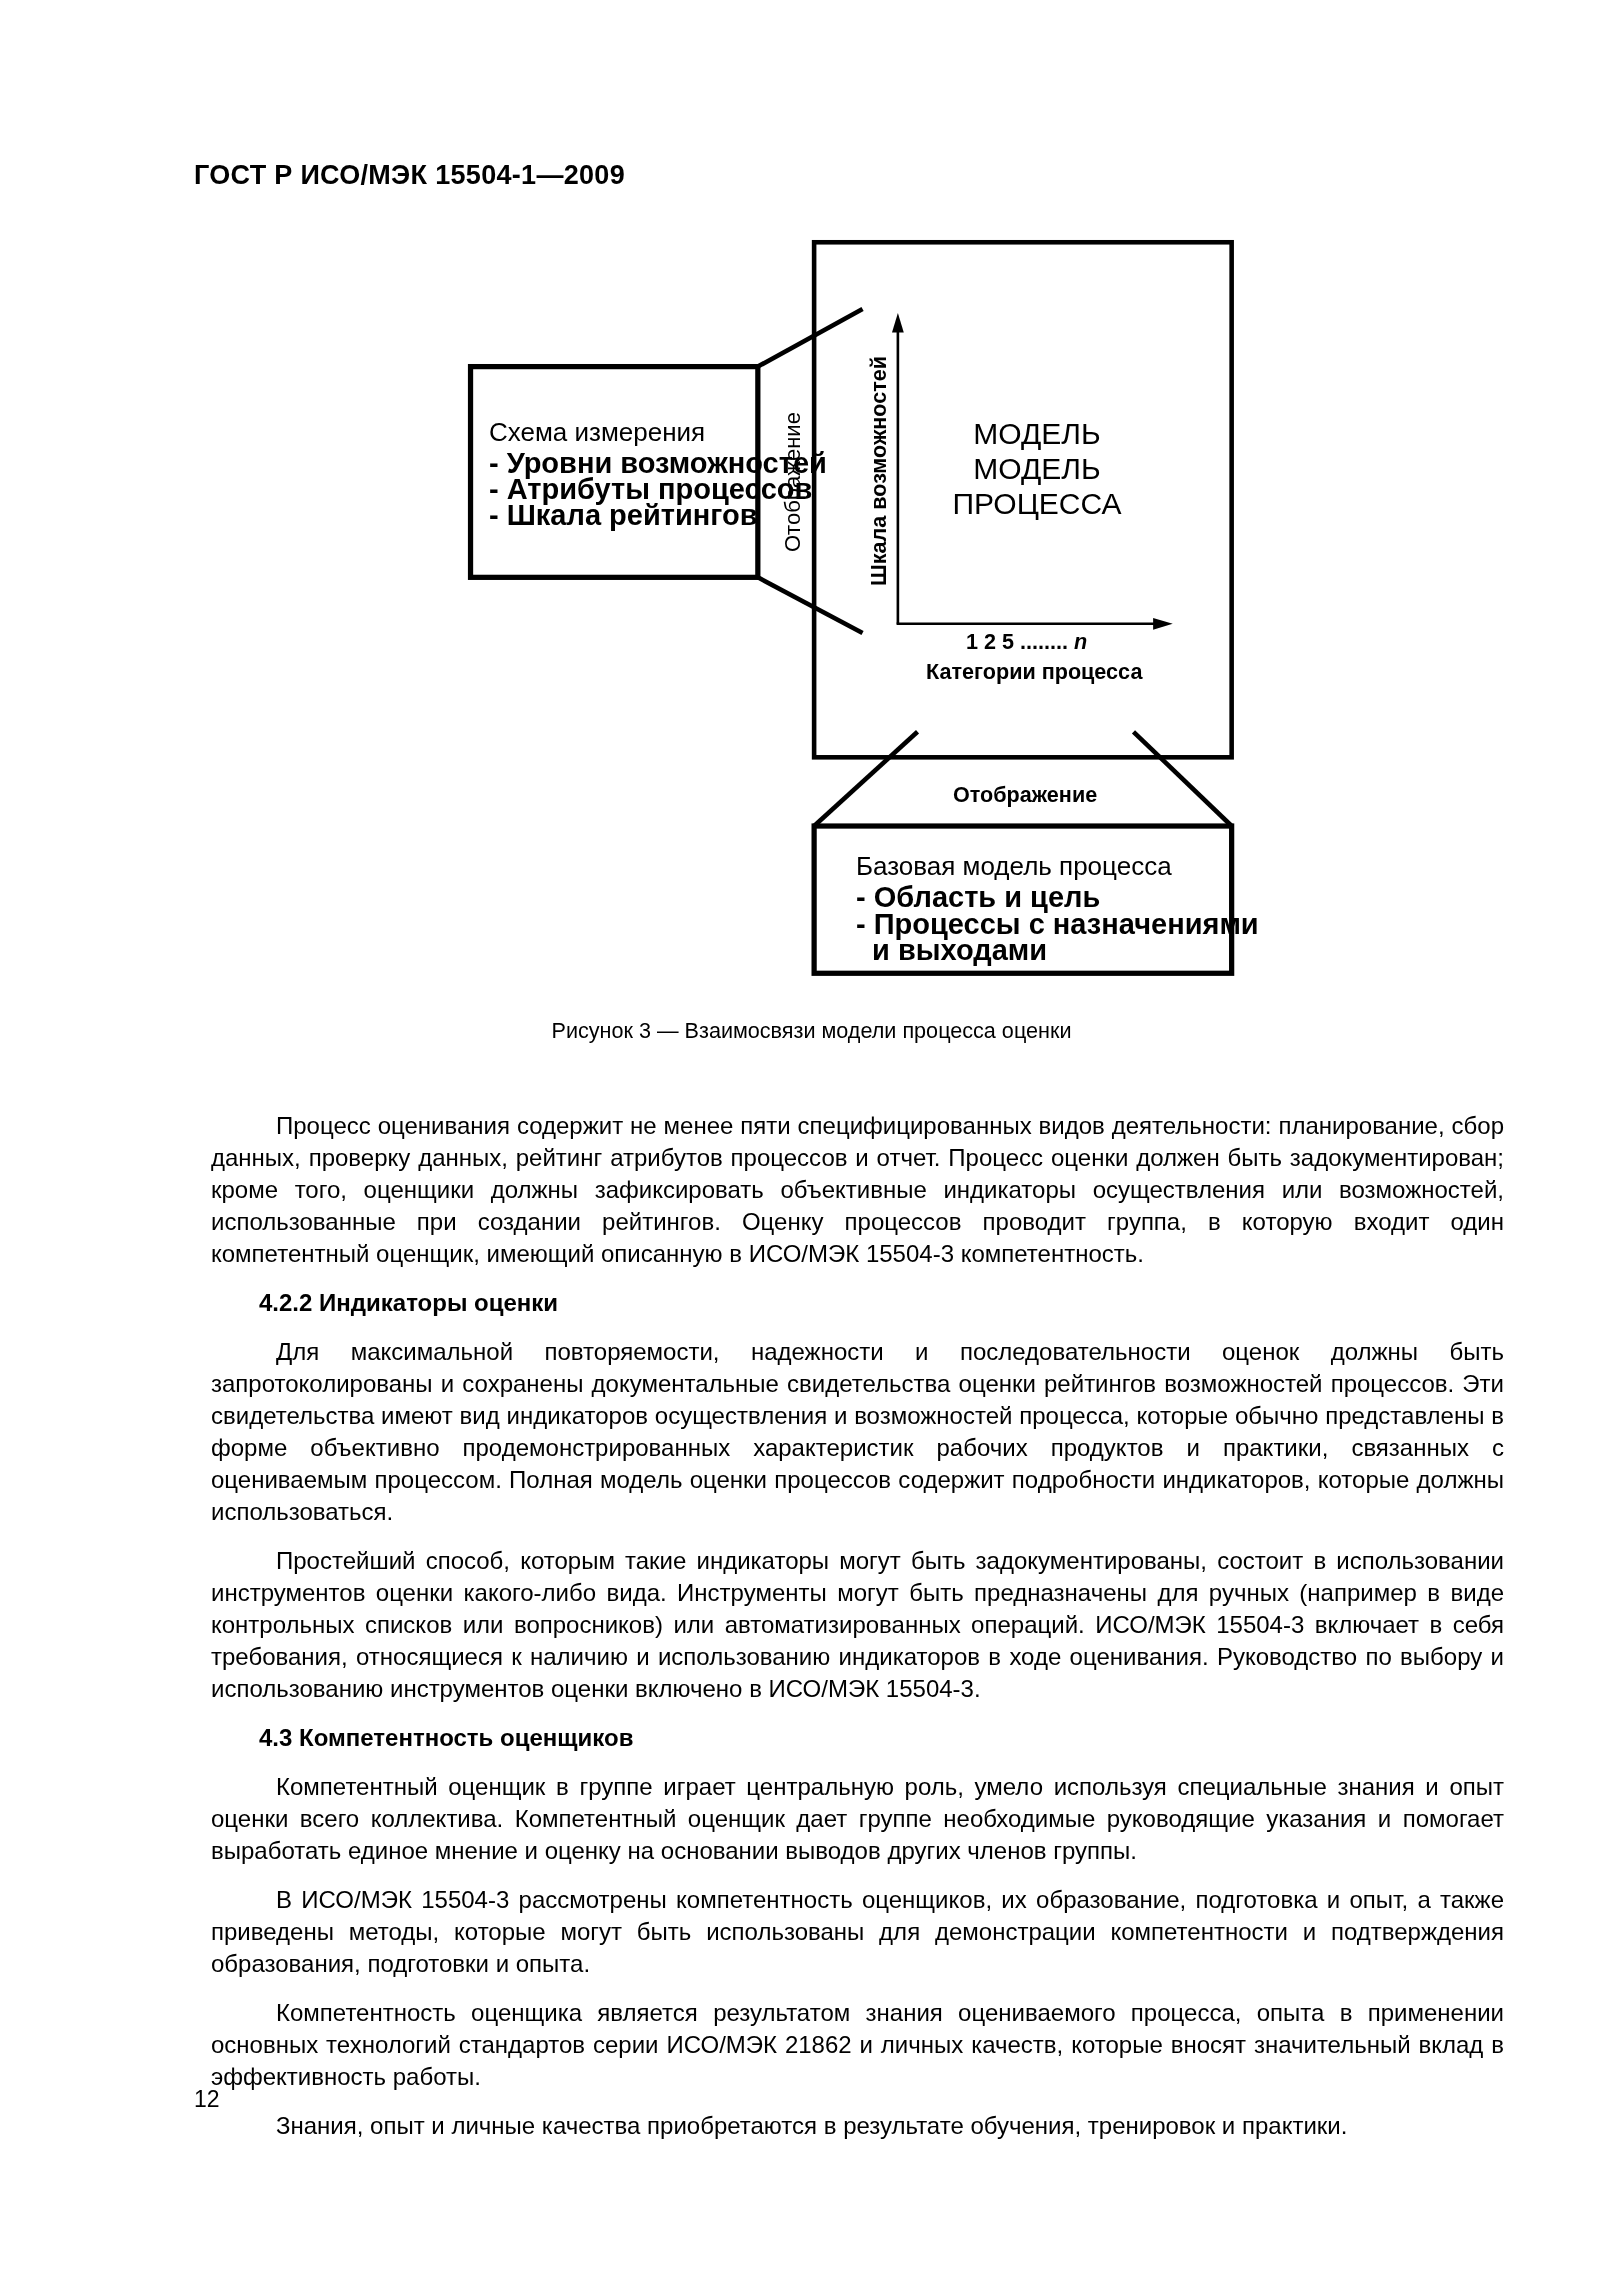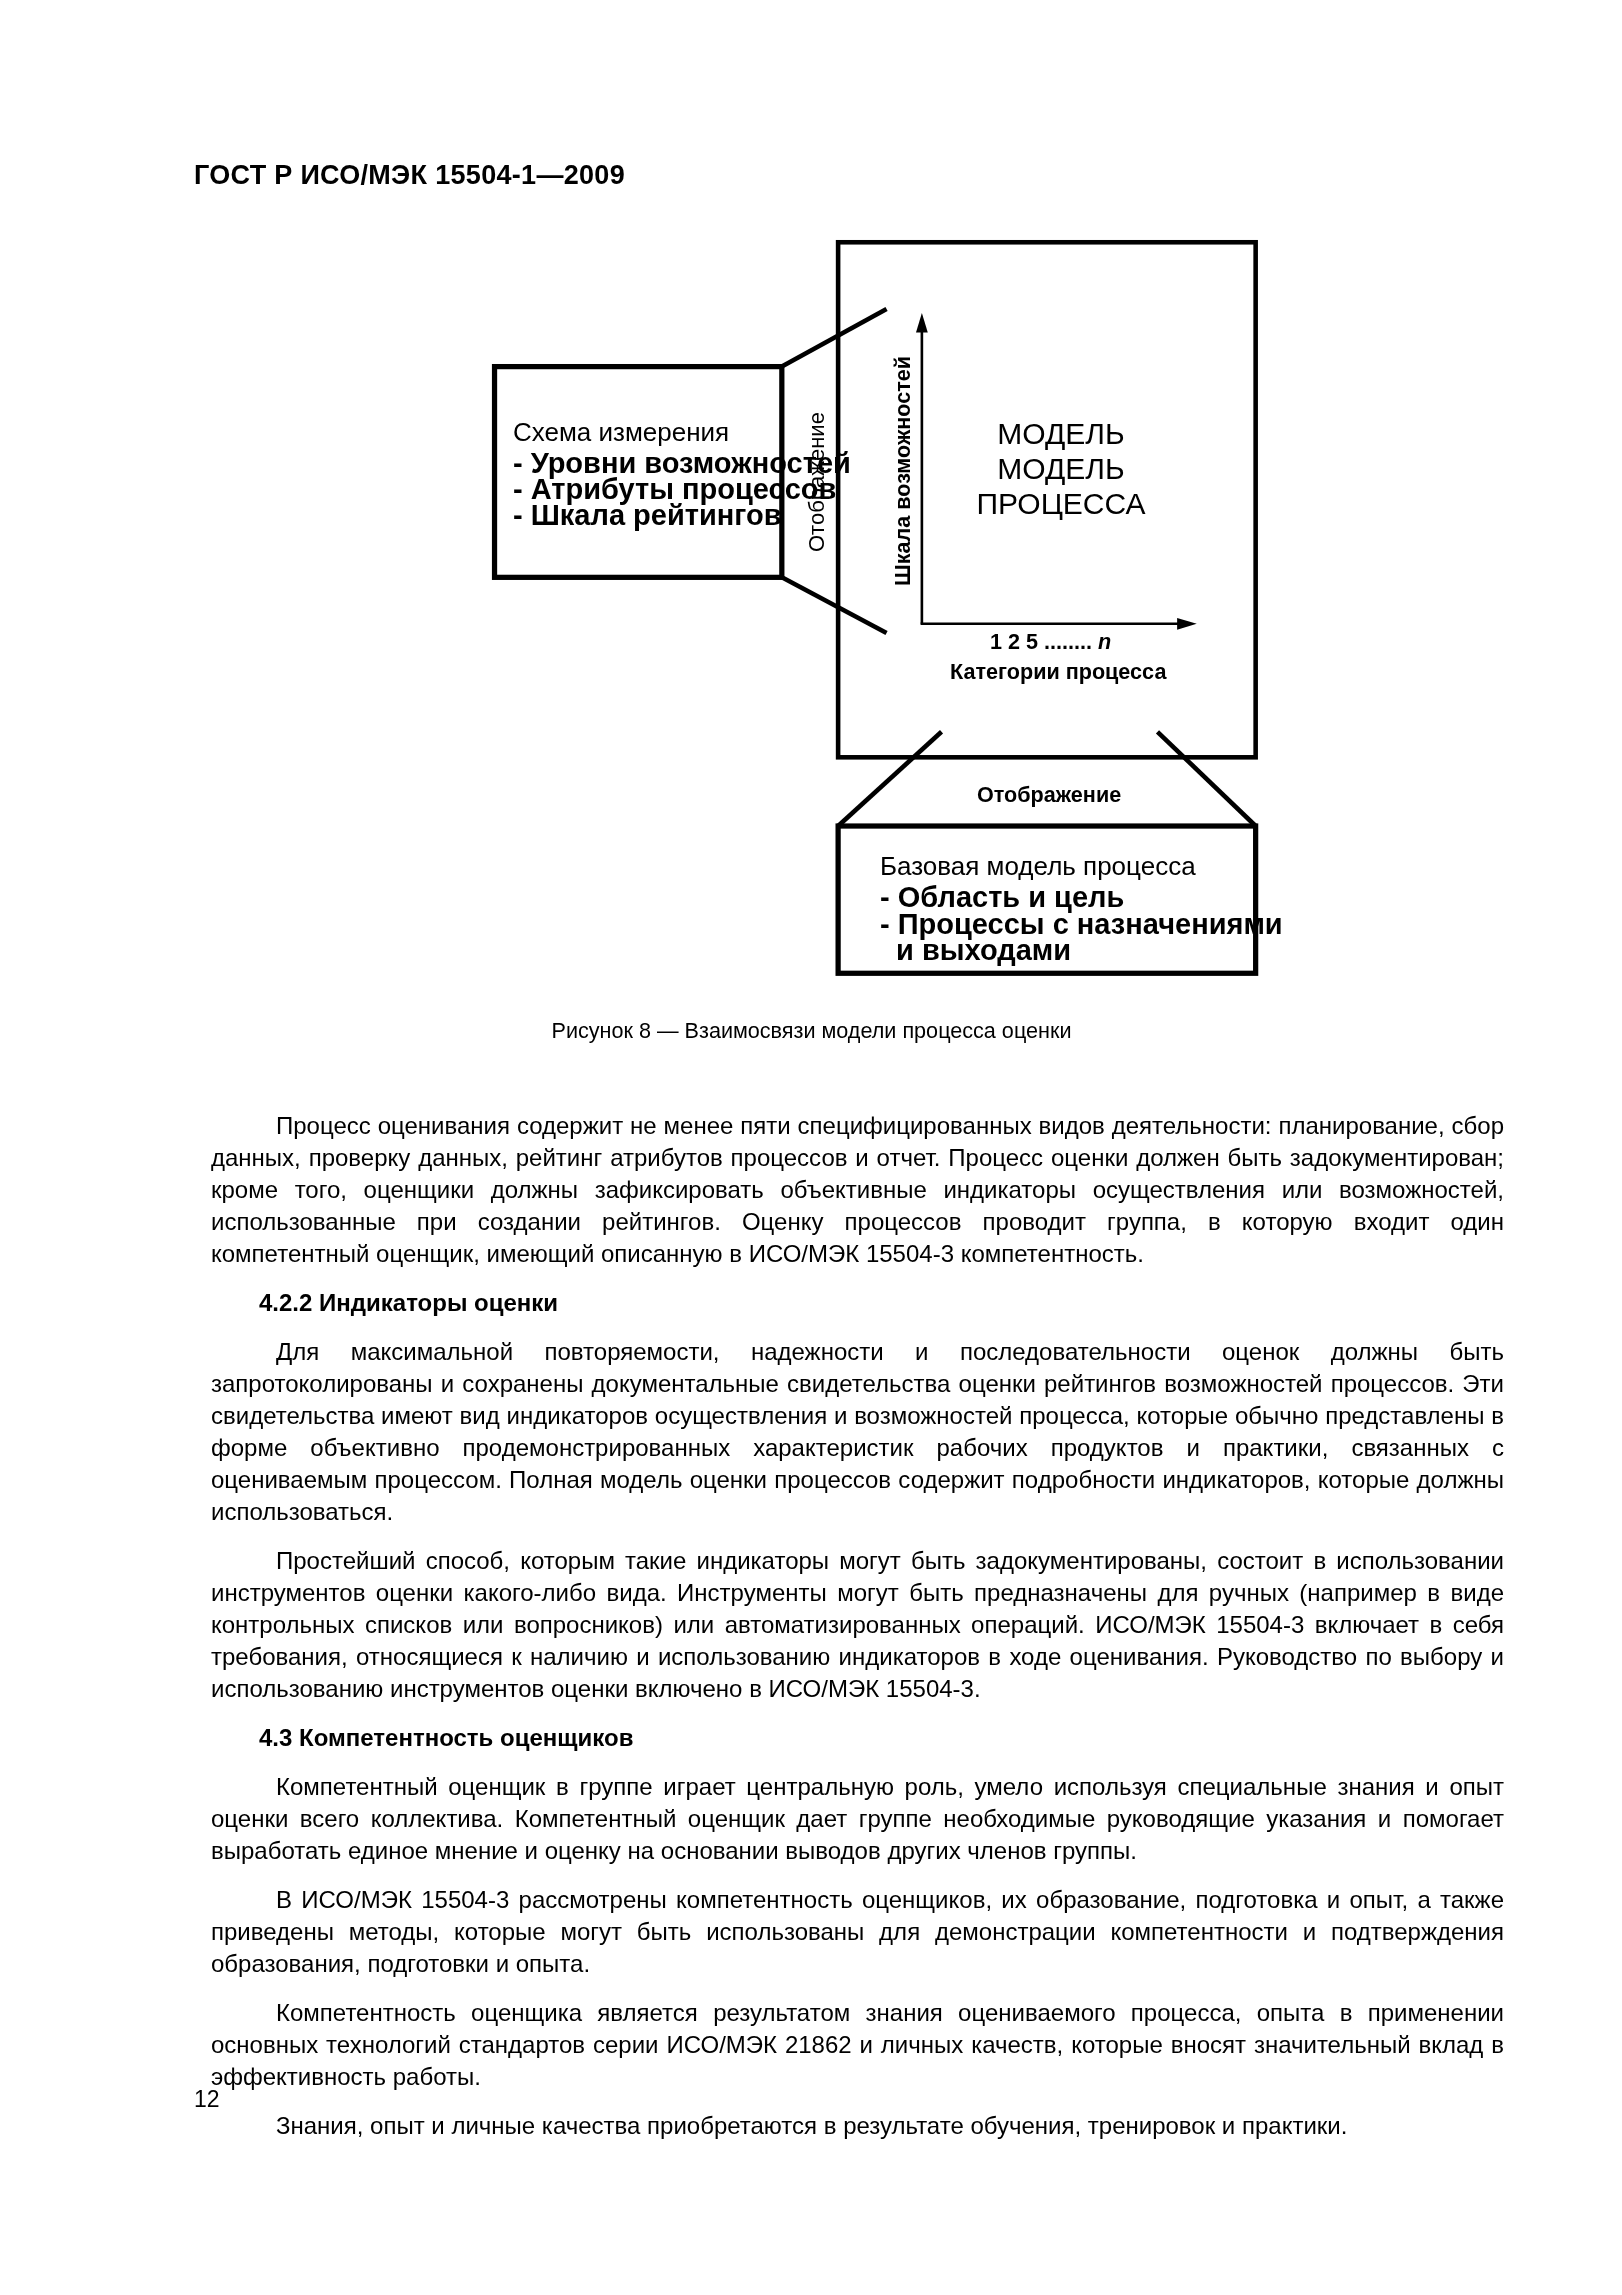--- a/index.html
+++ b/index.html
@@ -5,21 +5,21 @@
   html, body { margin: 0; padding: 0; background: #ffffff; }
   body {
     width: 1623px; height: 2295px; position: relative; overflow: hidden;
     font-family: "Liberation Sans", sans-serif; color: #000000;
   }
   .header {
     position: absolute; left: 194px; top: 159px;
     font-size: 27px; font-weight: bold; letter-spacing: 0.3px; line-height: 33px;
     white-space: nowrap;
   }
-  .diagram { position: absolute; left: 0; top: 0; width: 1500px; height: 995px; margin-left: 24px; }
+  .diagram { position: absolute; left: 0; top: 0; width: 1500px; height: 995px; }
   .diagram svg { position: absolute; left: 0; top: 0; }
   .dtext { position: absolute; white-space: nowrap; line-height: 1; }
   .box-title { font-size: 26px; }
   .box-item { font-size: 29px; font-weight: bold; }
   .vert {
     position: absolute; white-space: nowrap; font-size: 21.6px; font-weight: bold;
     transform-origin: 0 0; transform: rotate(-90deg); line-height: 1;
   }
   .model-title {
     position: absolute; left: 916px; top: 416px; width: 242px;
@@ -92,21 +92,21 @@
   <div class="dtext" style="left:926px; top:661px; font-size:21.6px; font-weight:bold;">Категории процесса</div>
 
   <div class="dtext" style="left:953px; top:784px; font-size:21.6px; font-weight:bold;">Отображение</div>
 
   <div class="dtext box-title" style="left:856px; top:853px;">Базовая модель процесса</div>
   <div class="dtext box-item" style="left:856px; top:883px;">- Область и цель</div>
   <div class="dtext box-item" style="left:856px; top:910px;">- Процессы с назначениями</div>
   <div class="dtext box-item" style="left:856px; top:936px; white-space:pre;">  и выходами</div>
 </div>
 
-<div class="caption">Рисунок 8 — Взаимосвязи модели процесса оценки</div>
+<div class="caption">Рисунок 3 — Взаимосвязи модели процесса оценки</div>
 
 <div class="body-text">
   <p>Процесс оценивания содержит не менее пяти специфицированных видов деятельности: планирование, сбор данных, проверку данных, рейтинг атрибутов процессов и отчет. Процесс оценки должен быть задокументирован; кроме того, оценщики должны зафиксировать объективные индикаторы осуществления или возможностей, использованные при создании рейтингов. Оценку процессов проводит группа, в которую входит один компетентный оценщик, имеющий описанную в ИСО/МЭК 15504-3 компетентность.</p>
   <h3>4.2.2  Индикаторы оценки</h3>
   <p>Для максимальной повторяемости, надежности и последовательности оценок должны быть запротоколированы и сохранены документальные свидетельства оценки рейтингов возможностей процессов. Эти свидетельства имеют вид индикаторов осуществления и возможностей процесса, которые обычно представлены в форме объективно продемонстрированных характеристик рабочих продуктов и практики, связанных с оцениваемым процессом. Полная модель оценки процессов содержит подробности индикаторов, которые должны использоваться.</p>
   <p class="gap">Простейший способ, которым такие индикаторы могут быть задокументированы, состоит в использовании инструментов оценки какого-либо вида. Инструменты могут быть предназначены для ручных (например в виде контрольных списков или вопросников) или автоматизированных операций. ИСО/МЭК 15504-3 включает в себя требования, относящиеся к наличию и использованию индикаторов в ходе оценивания. Руководство по выбору и использованию инструментов оценки включено в ИСО/МЭК 15504-3.</p>
   <h3>4.3  Компетентность оценщиков</h3>
   <p>Компетентный оценщик в группе играет центральную роль, умело используя специальные знания и опыт оценки всего коллектива. Компетентный оценщик дает группе необходимые руководящие указания и помогает выработать единое мнение и оценку на основании выводов других членов группы.</p>
   <p class="gap">В ИСО/МЭК 15504-3 рассмотрены компетентность оценщиков, их образование, подготовка и опыт, а также приведены методы, которые могут быть использованы для демонстрации компетентности и подтверждения образования, подготовки и опыта.</p>
   <p class="gap">Компетентность оценщика является результатом знания оцениваемого процесса, опыта в применении основных технологий стандартов серии ИСО/МЭК 21862 и личных качеств, которые вносят значительный вклад в эффективность работы.</p>

